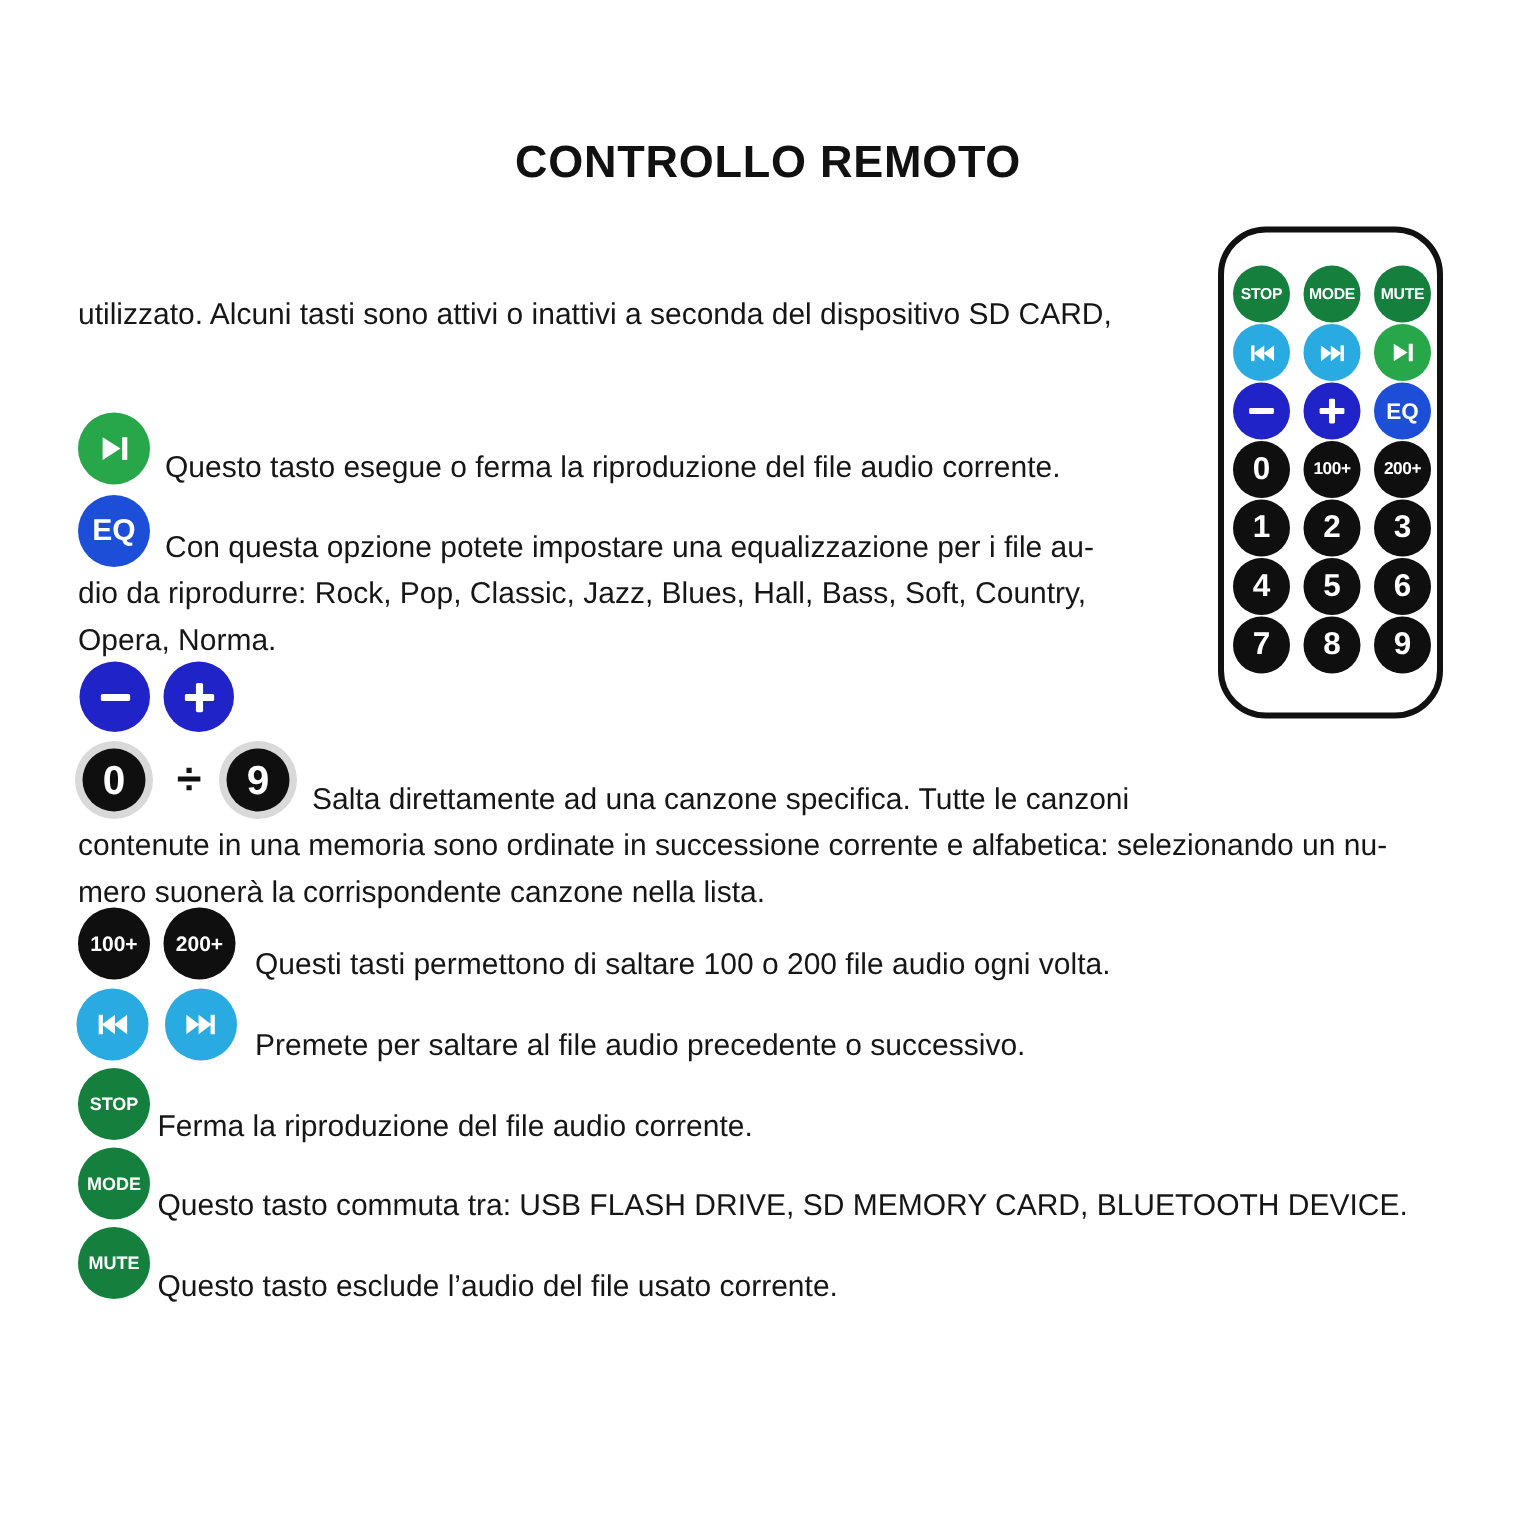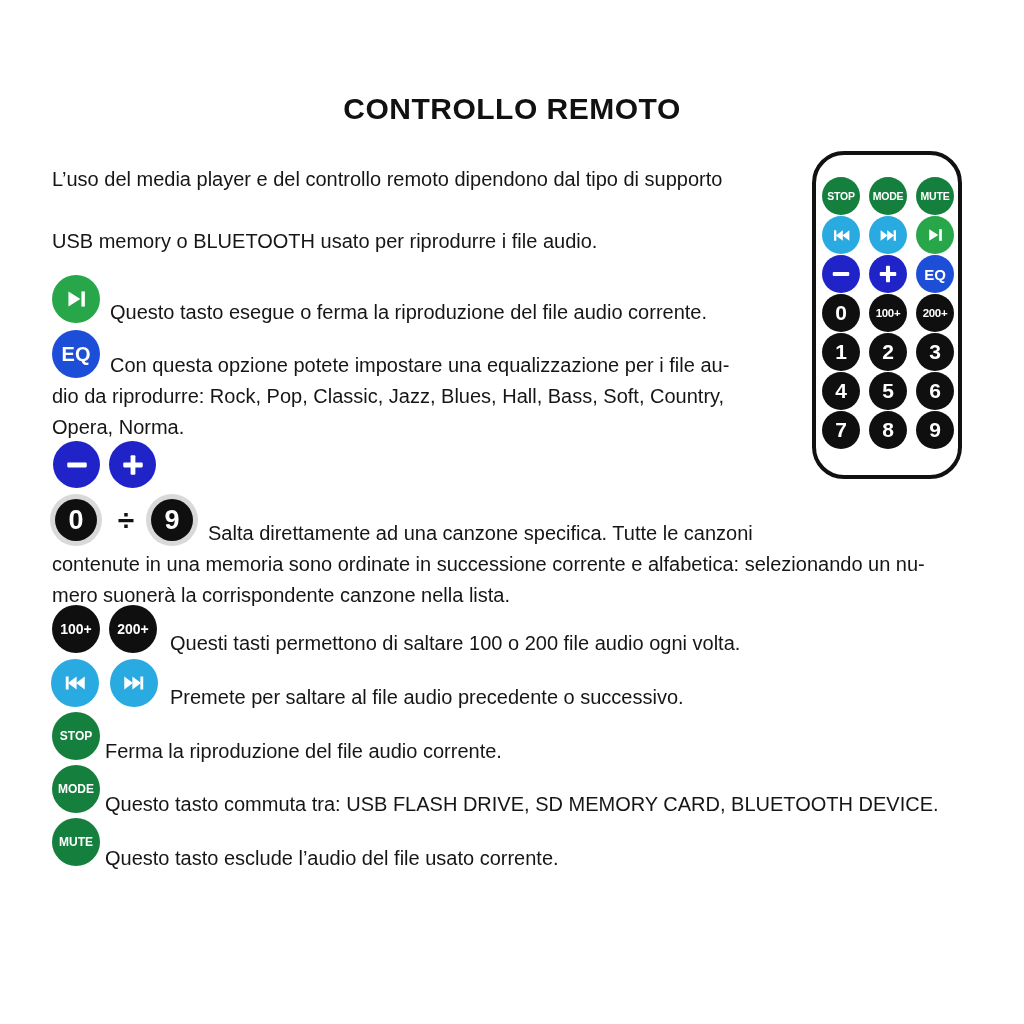--- a/index.html
+++ b/index.html
@@ -48,22 +48,21 @@
   .fs-dig{font-size:21px;}
   .fs-eq{font-size:15px;}
 </style>
 </head>
 <body>
 
 <div id="page">
 
   <div class="title">CONTROLLO REMOTO</div>
 
-  <div class="line" style="left:52px;top:166px">L’uso del media player e del controllo remoto dipendono dal tipo di supporto</div>
-  <div class="line" style="left:52px;top:228px">USB memory o BLUETOOTH usato per riprodurre i file audio.</div>
+  <div class="line" style="left:52px;top:197px">utilizzato. Alcuni tasti sono attivi o inattivi a seconda del dispositivo SD CARD,</div>
 
   <div class="circle c-green" style="left:52px;top:275px;width:48px;height:48px">
     <svg class="ic" width="26" height="26" viewBox="0 0 24 24">
         <path d="M5 5l11 7-11 7z"></path>
         <rect x="17" y="5" width="3.2" height="14"></rect>
       </svg>
   </div>
   <div class="line" style="left:110px;top:299px">Questo tasto esegue o ferma la riproduzione del file audio corrente.</div>
 
   <div class="circle c-purple" style="left:52px;top:330px;width:48px;height:48px;font-size:20px">

